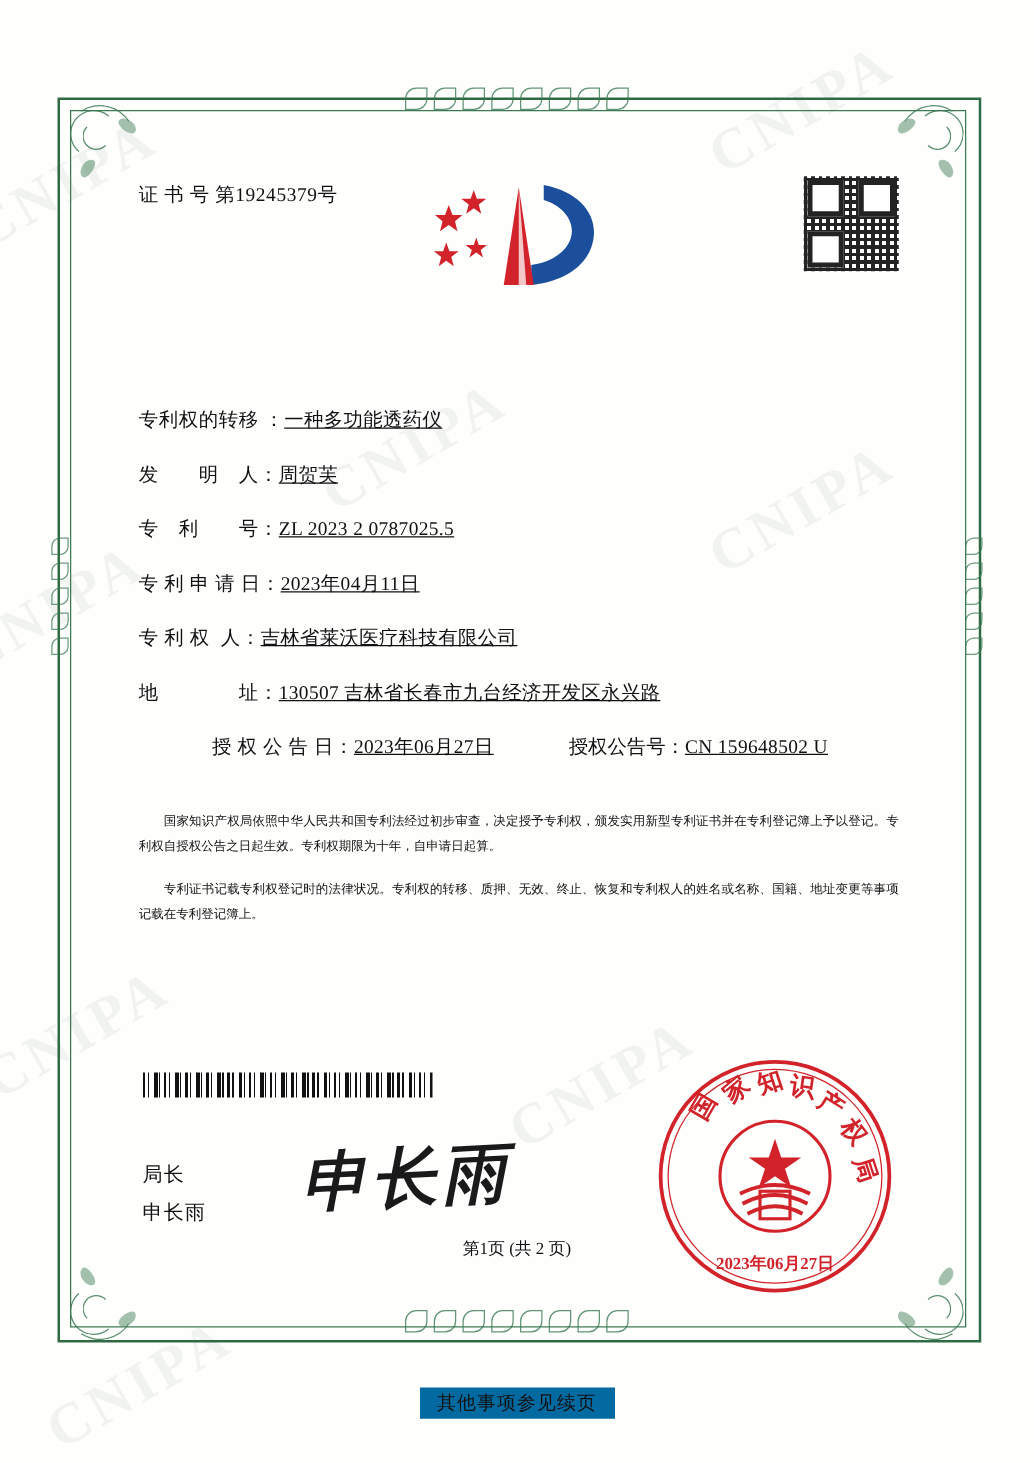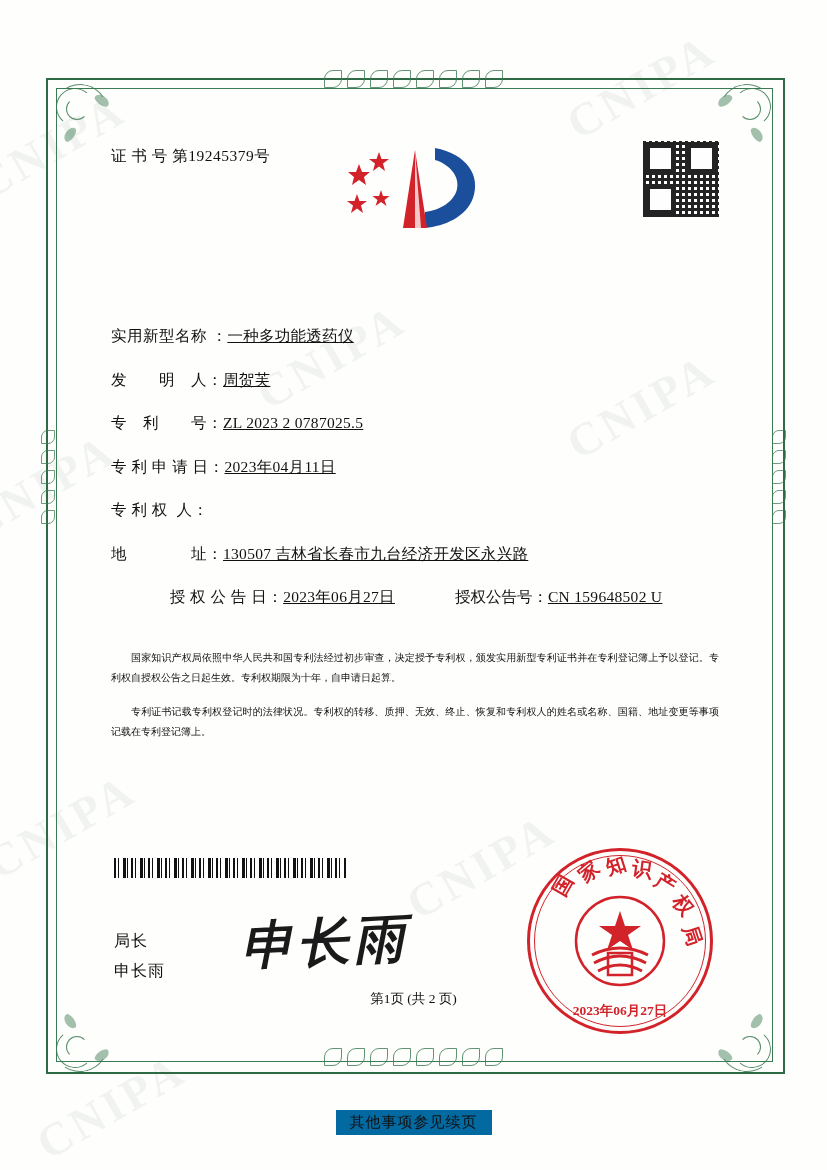--- a/index.html
+++ b/index.html
@@ -447,37 +447,38 @@
           <polygon points="40,12 42.5,19 50,19 44,23.5 46,31 40,26.5 34,31 36,23.5 30,19 37.5,19"></polygon>
           <polygon points="18,54 20.5,61 28,61 22,65.5 24,73 18,68.5 12,73 14,65.5 8,61 15.5,61"></polygon>
           <polygon points="42,50 44,56 50.5,56 45.5,60 47.5,66 42,62 36.5,66 38.5,60 33.5,56 40,56"></polygon>
         </g>
       </svg>
     </div>
 
 
     <div class="fields">
       <div class="field-row">
-        <span class="field-label">实用新型名称 ：</span>
+        <span class="field-label">专利权的转移 ：</span>
         <span class="field-value">一种多功能透药仪</span>
       </div>
       <div class="field-row">
         <span class="field-label">发　　明　人：</span>
         <span class="field-value">周贺芙</span>
       </div>
       <div class="field-row">
         <span class="field-label">专　利　　号：</span>
         <span class="field-value">ZL 2023 2 0787025.5</span>
       </div>
       <div class="field-row">
         <span class="field-label">专 利 申 请 日：</span>
         <span class="field-value">2023年04月11日</span>
       </div>
       <div class="field-row">
         <span class="field-label">专 利 权  人：</span>
+        <span class="field-value">吉林省莱沃医疗科技有限公司</span>
       </div>
       <div class="field-row">
         <span class="field-label">地　　　　址：</span>
         <span class="field-value">130507 吉林省长春市九台经济开发区永兴路</span>
       </div>
       <div class="field-row dual">
         <span class="field-label">授 权 公 告 日：</span>
         <span class="field-value">2023年06月27日</span>
         <span class="second-label">授权公告号：</span>
         <span class="field-value">CN 159648502 U</span>

